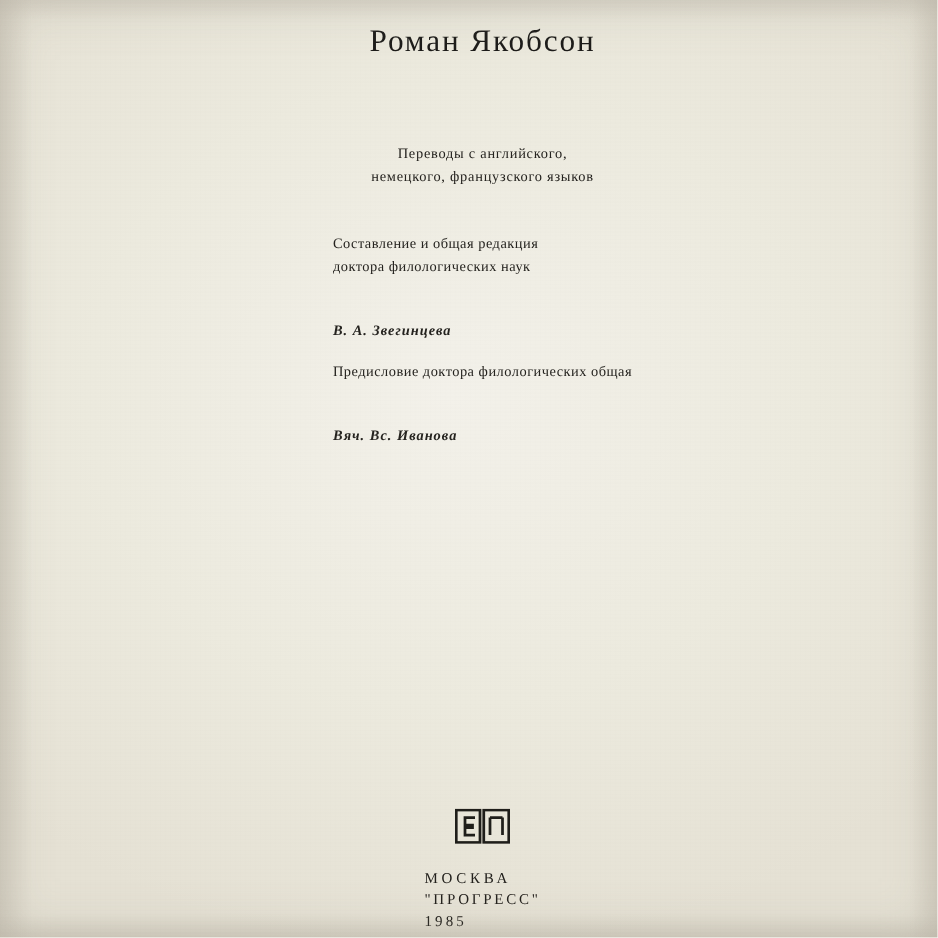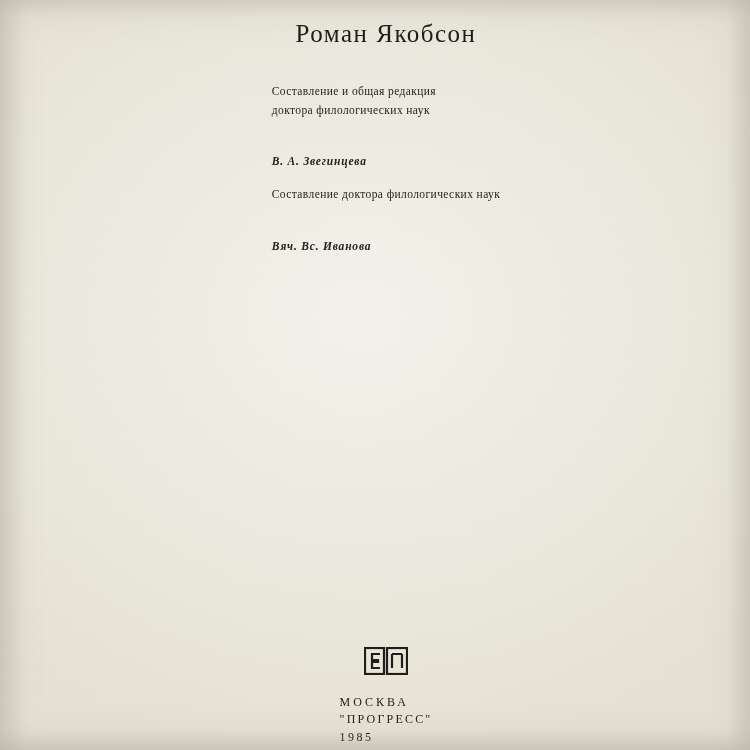--- a/index.html
+++ b/index.html
@@ -124,26 +124,30 @@
 <body>
 
 <div class="page">
   <div class="grain"></div>
 
   <div class="content">
 
     <div class="author">Роман Якобсон</div>
 
 
+    <div class="translations">
+      <div>Переводы с английского,</div>
+      <div>немецкого, французского языков</div>
+    </div>
 
     <div class="credits">
       <div>Составление и общая редакция</div>
       <div>доктора филологических наук</div>
       <div class="name">В. А. Звегинцева</div>
-      <div class="block2">Составление доктора филологических наук</div>
+      <div class="block2">Предисловие доктора филологических общая</div>
       <div class="name">Вяч. Вс. Иванова</div>
     </div>
 
     <div class="spacer"></div>
 
     <div class="logo">
       <svg width="44" height="28" viewBox="0 0 44 28" aria-hidden="true">
         <rect x="1" y="1" width="19" height="26" fill="none" stroke="#1f1e1a" stroke-width="2.2"></rect>
         <path d="M16 7 H8 V13 H14 V15 H8 V21 H16" fill="none" stroke="#1f1e1a" stroke-width="2.2"></path>
         <rect x="23" y="1" width="20" height="26" fill="none" stroke="#1f1e1a" stroke-width="2.2"></rect>

